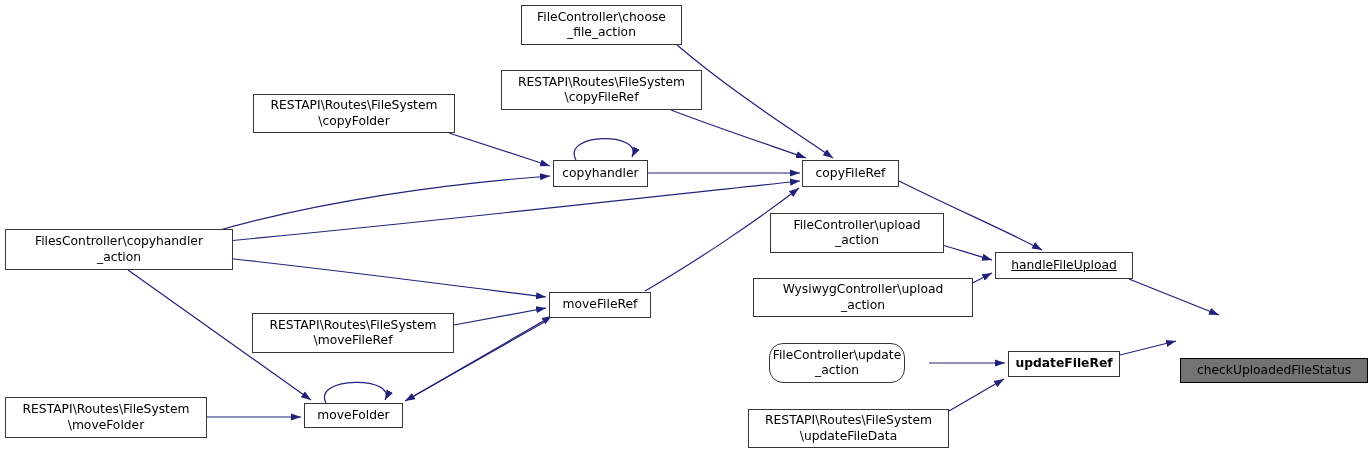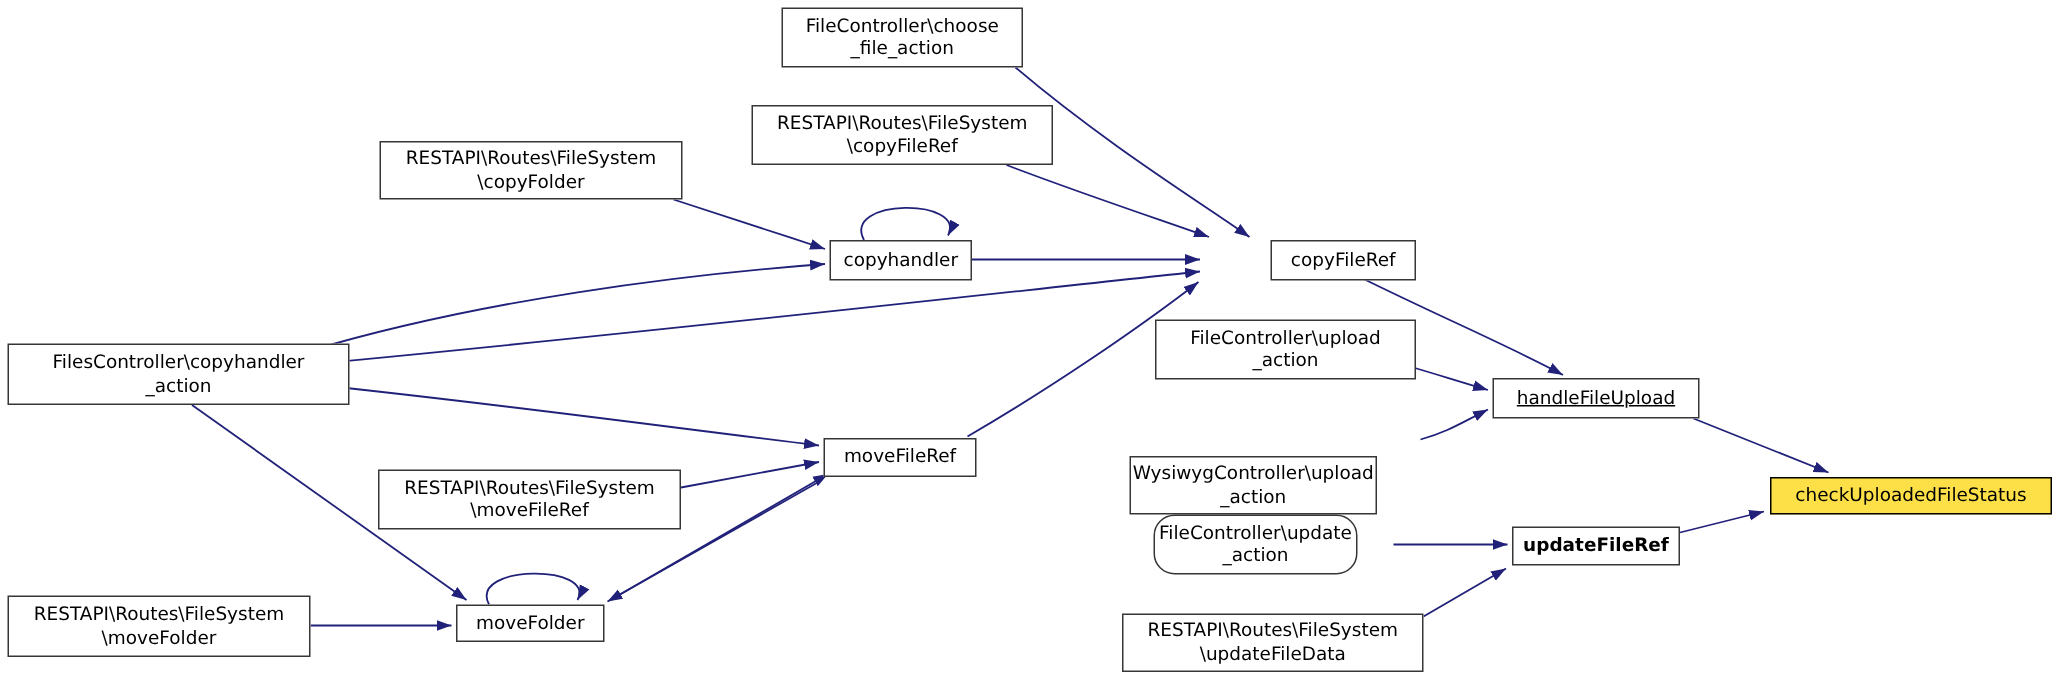--- a/index.html
+++ b/index.html
@@ -22,23 +22,24 @@
     text-align: center;
     white-space: pre-line;
     font-size: 12.3px;
     line-height: 15.5px;
     color: #000000;
     background: #ffffff;
     border: 1.5px solid #363636;
     cursor: pointer;
   }
   .node.highlighted {
-    background: #fde047;
+    background: #737373;
     border-color: #000000;
     cursor: default;
+    margin-top: 40px;
   }
 </style>
 </head>
 <body>
 
 <div class="canvas">
   <div class="edges-layer" id="edges-layer">
       <svg width="1372" height="455" viewBox="0 0 1372 455">
      <defs>
        <marker id="arrowhead" markerWidth="11" markerHeight="9" refX="10" refY="4" orient="auto" markerUnits="userSpaceOnUse">
@@ -70,32 +71,32 @@
       </svg>
     </div>
   <div id="nodes-layer">
       <div class="node" style="left: 521px; top: 5px; width: 161px; height: 40px;"><span>FileController\choose
 _file_action</span></div>
       <div class="node" style="left: 501px; top: 70px; width: 201px; height: 40px;"><span>RESTAPI\Routes\FileSystem
 \copyFileRef</span></div>
       <div class="node" style="left: 253px; top: 94px; width: 202px; height: 39px;"><span>RESTAPI\Routes\FileSystem
 \copyFolder</span></div>
       <div class="node" style="left: 553px; top: 160px; width: 95px; height: 27px;"><span>copyhandler</span></div>
-      <div class="node" style="left: 802px; top: 160px; width: 97px; height: 27px; margin-left: 45px;"><span>copyFileRef</span></div>
+      <div class="node" style="left: 802px; top: 160px; width: 97px; height: 27px;"><span>copyFileRef</span></div>
       <div class="node" style="left: 5px; top: 229px; width: 228px; height: 41px;"><span>FilesController\copyhandler
 _action</span></div>
       <div class="node" style="left: 549px; top: 292px; width: 102px; height: 26px; align-items: center;"><span>moveFileRef</span></div>
       <div class="node" style="left: 252px; top: 313px; width: 202px; height: 40px;"><span>RESTAPI\Routes\FileSystem
 \moveFileRef</span></div>
       <div class="node" style="left: 5px; top: 397px; width: 202px; height: 41px;"><span>RESTAPI\Routes\FileSystem
 \moveFolder</span></div>
       <div class="node" style="left: 304px; top: 403px; width: 99px; height: 25px;"><span>moveFolder</span></div>
       <div class="node" style="left: 770px; top: 213px; width: 174px; height: 40px;"><span>FileController\upload
 _action</span></div>
-      <div class="node" style="left: 753px; top: 278px; width: 165px; height: 39px; margin-top: 26px;"><span>WysiwygController\upload
+      <div class="node" style="left: 753px; top: 278px; width: 220px; height: 39px;"><span>WysiwygController\upload
 _action</span></div>
       <div class="node" style="left: 995px; top: 252px; width: 138px; height: 27px; text-decoration: underline;"><span>handleFileUpload</span></div>
       <div class="node" style="left: 769px; top: 343px; width: 136px; height: 40px; border-radius: 14px;"><span>FileController\update
 _action</span></div>
       <div class="node" style="left: 1008px; top: 351px; width: 112px; height: 26px; font-weight: bold;"><span>updateFileRef</span></div>
       <div class="node" style="left: 748px; top: 409px; width: 201px; height: 39px;"><span>RESTAPI\Routes\FileSystem
 \updateFileData</span></div>
       <div class="node highlighted" style="left: 1180px; top: 318px; width: 188px; height: 25px;"><span>checkUploadedFileStatus</span></div>
     </div>
 </div>

